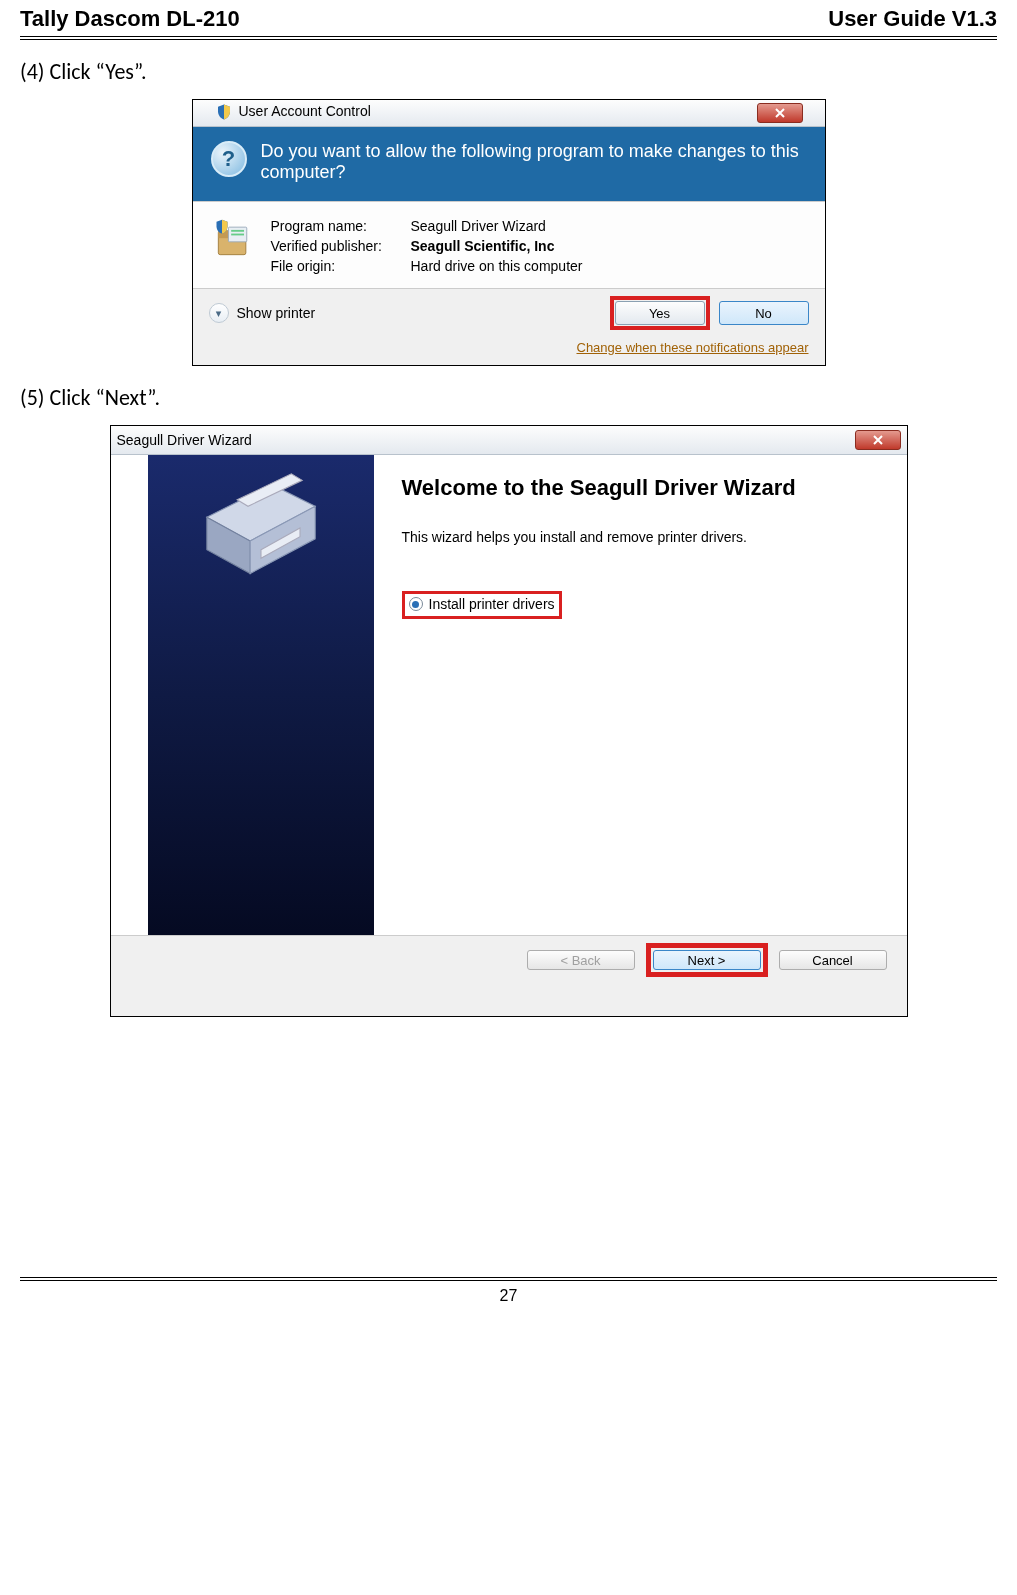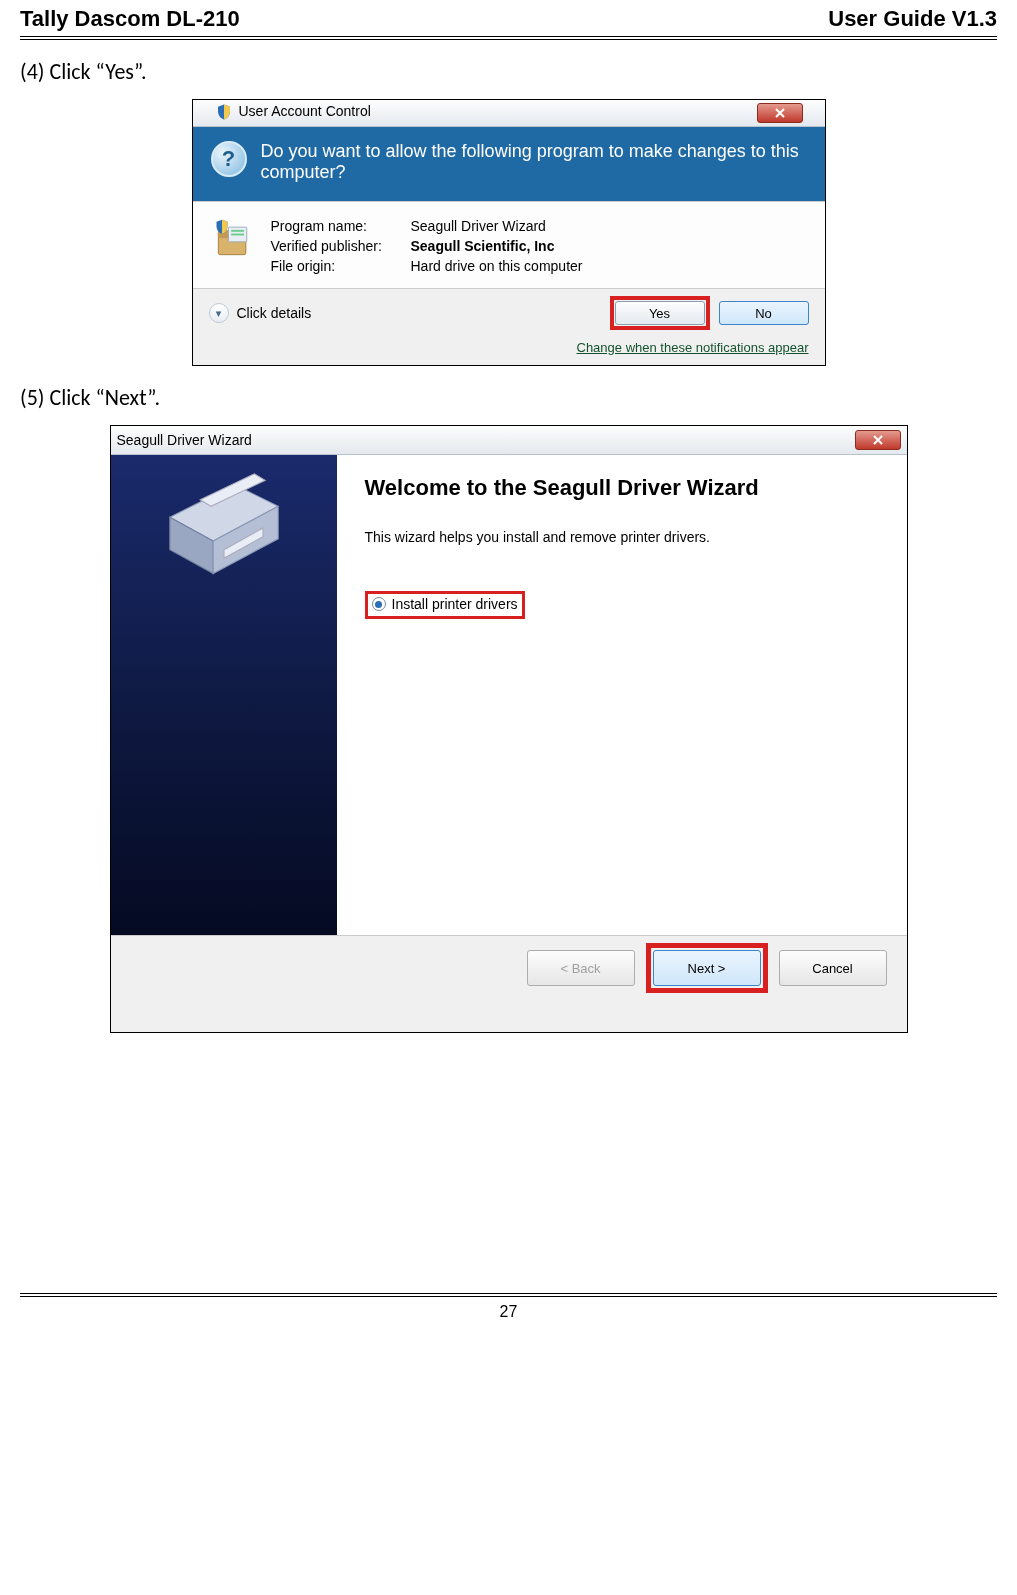--- a/index.html
+++ b/index.html
@@ -111,39 +111,40 @@
   }
   .win-btn.blue {
     border: 1px solid #3a86c8;
     background: linear-gradient(#eaf4fd,#cfe7fa);
   }
   .red-outline { outline: 4px solid #d92020; outline-offset: 1px; }
   .uac-link {
     text-align: right;
     margin-top: 14px;
   }
-  .uac-link span { color: #14532d; text-decoration: underline; font-size: 13px; }
+  .uac-link span { color: #a16207; text-decoration: underline; font-size: 13px; }
 
   
   .wiz-dialog {
     width: 798px;
     margin: 0 auto;
     border: 1px solid #000;
     font-size: 14px;
     background: #fff;
   }
   .wiz-title {
     background: linear-gradient(#fdfdfd,#e4e9ef);
     border-bottom: 1px solid #b8c2cc;
     display: flex; align-items: center;
     padding: 4px 6px; gap: 6px;
   }
   .wiz-body {
     display: flex;
     height: 480px;
+    padding-left: 37px;
   }
   .wiz-side {
     width: 226px;
     background: linear-gradient(to bottom, #1a2a6c 0%, #0f1a44 50%, #050a22 100%);
     display: flex; align-items: flex-start; justify-content: center;
     padding-top: 18px;
   }
   .printer-icon {
     width: 130px; height: 110px;
     color: #c9d3e6;
@@ -165,21 +166,21 @@
   .radio.checked::after {
     content: ""; width: 7px; height: 7px; border-radius: 50%; background: #2a6fb5;
   }
   .red-box { border: 3px solid #d92020; padding: 0 4px 2px; display: inline-flex; }
   .wiz-footer {
     background: #f0f0f0; border-top: 1px solid #ccc;
     padding: 14px 20px 46px;
     display: flex; justify-content: flex-end; gap: 18px;
   }
   .wiz-btn {
-    min-width: 108px; height: 36px;
+    min-width: 108px; height: 20px;
     border: 1px solid #adadad; border-radius: 3px;
     background: linear-gradient(#fdfdfd,#e6e6e6);
     display: flex; align-items: center; justify-content: center;
     font-size: 13px;
   }
   .wiz-btn.disabled { color: #a0a0a0; }
   .wiz-btn.primary {
     border: 1px solid #3a86c8;
     background: linear-gradient(#eaf4fd,#cfe7fa);
   }
@@ -244,21 +245,21 @@
         <span>File origin:</span>
         <span>Hard drive on this computer</span>
       </div>
     </div>
   </div>
   <div class="uac-footer">
     <div class="uac-footer-top">
       <span class="expand-caret">
         <span>▾</span>
       </span>
-      <span>Click details</span>
+      <span>Show printer</span>
       <div class="uac-buttons">
         <span class="red-outline">
           <span class="win-btn">Yes</span>
         </span>
         <span class="win-btn blue">No</span>
       </div>
     </div>
     <div class="uac-link">
       <span>Change when these notifications appear</span>
     </div>

